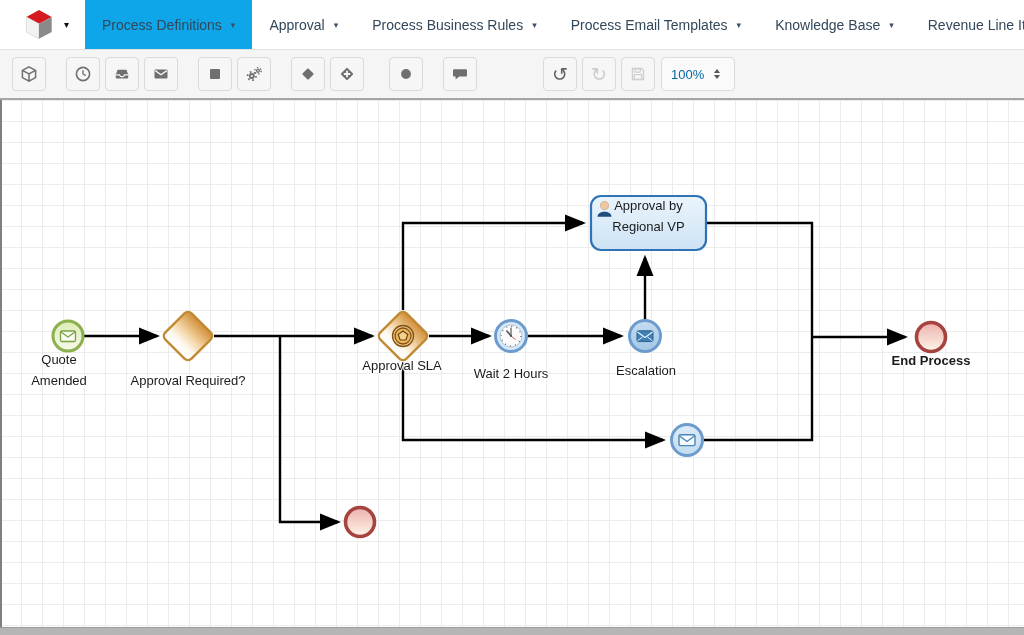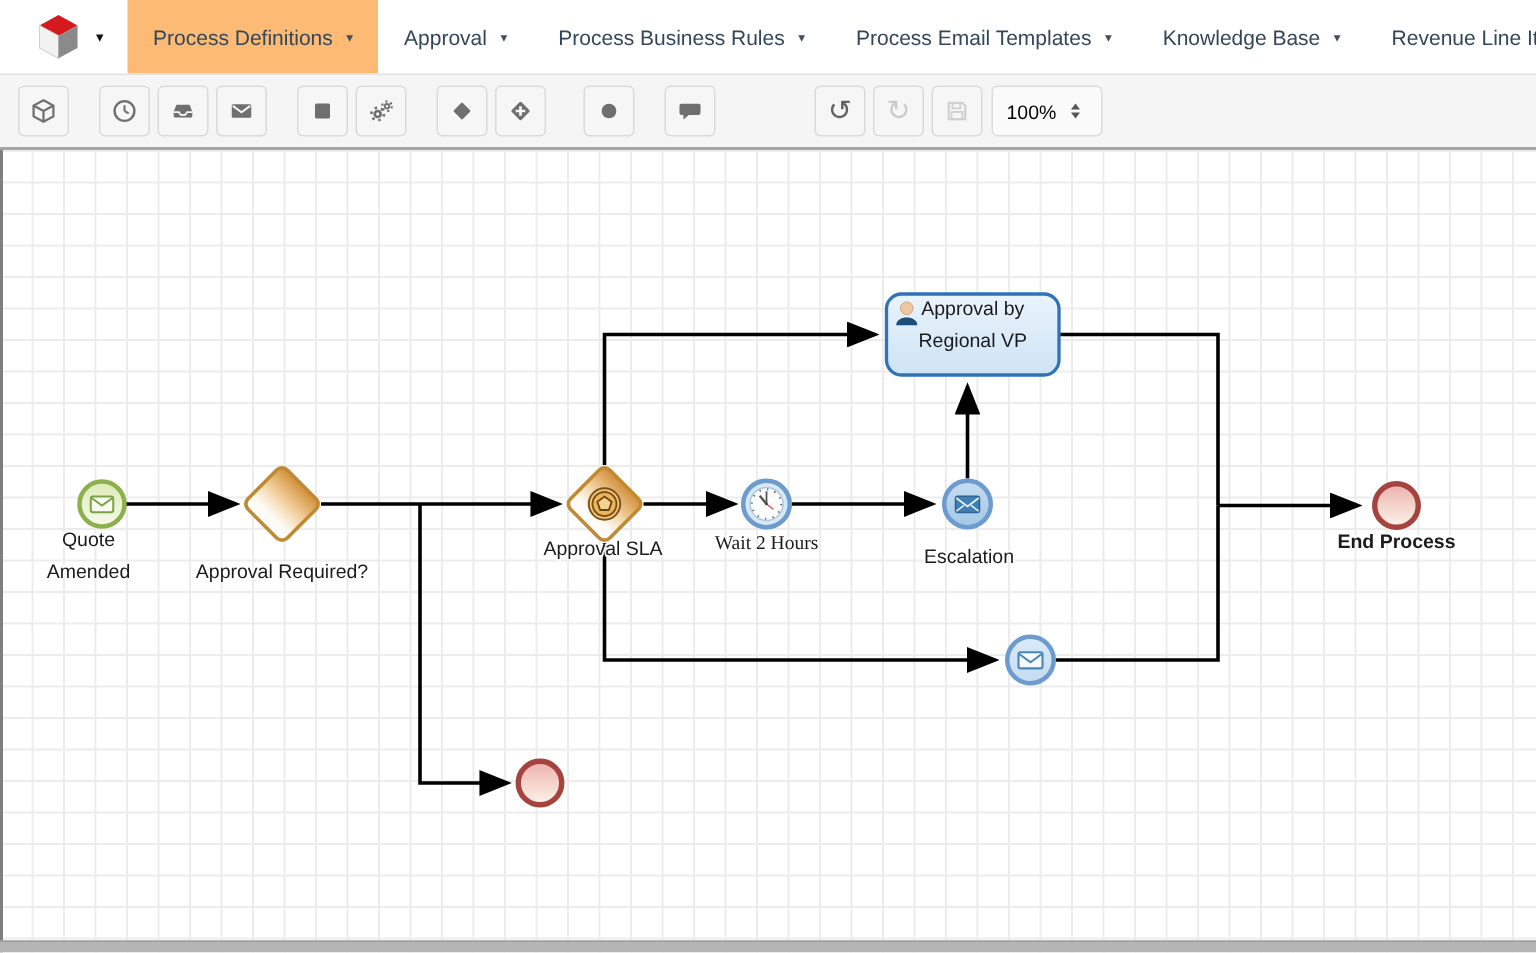--- a/index.html
+++ b/index.html
@@ -8,39 +8,39 @@
 
   
   .nav { height:50px; background:#ffffff; display:flex; align-items:stretch;
          border-bottom:1px solid #e2e2e2; white-space:nowrap; overflow:hidden; }
   .logo-wrap { display:flex; align-items:center; padding:0 16px 0 24px; cursor:pointer; }
   .logo-wrap svg { display:block; }
   .logo-caret { margin-left:10px; font-size:10px; color:#111; }
   .nav-tabs { display:flex; align-items:stretch; }
   .nav-tab { display:flex; align-items:center; padding:0 17px; font-size:14px;
              color:#33475b; cursor:pointer; }
-  .nav-tab.active { background:#fdba74; }
+  .nav-tab.active { background:#0ea5e9; }
   .tab-caret { margin-left:9px; font-size:9px; color:#3d4f63; }
 
   
   .toolbar { height:50px; background:#f5f5f5; border-bottom:2px solid #a6a6a6;
              display:flex; align-items:center; padding-left:12px; }
   .tbtn { width:34px; height:34px; border:1px solid #dadada; border-radius:4px;
           background:#f6f6f6; display:flex; align-items:center; justify-content:center;
           cursor:pointer; flex:0 0 auto; }
   .tbtn + .tbtn { margin-left:5px; }
   .gap-s { margin-left:20px !important; }
   .gap-m { margin-left:25px !important; }
   .gap-xl { margin-left:66px !important; }
   .glyph { font-family:"DejaVu Sans", sans-serif; font-size:19px; line-height:1; color:#636363; }
   .glyph.disabled { color:#cccccc; }
   .zoom-select { margin-left:6px; height:34px; min-width:74px; border:1px solid #dcdcdc;
                  border-radius:4px; background:#fafafa; display:flex; align-items:center;
                  padding:0 9px; cursor:pointer; }
-  .zoom-label { font-size:13px; color:#000000; }
+  .zoom-label { font-size:13px; color:#0369a1; }
   .stepper { display:flex; flex-direction:column; align-items:center; margin-left:10px; }
   .tri-up { width:0; height:0; border-left:3.5px solid transparent; border-right:3.5px solid transparent;
             border-bottom:4.5px solid #555; margin-bottom:2px; }
   .tri-down { width:0; height:0; border-left:3.5px solid transparent; border-right:3.5px solid transparent;
               border-top:4.5px solid #555; }
 
   
   .canvas { position:relative; width:1024px; height:535px; background:#ffffff;
             background-image:
               linear-gradient(to right, #ececec 1px, transparent 1px),
@@ -283,21 +283,21 @@
 
     <g>
       <circle cx="931" cy="237" r="14.5" fill="url(#gRed)" stroke="#a5443f" stroke-width="3.6"></circle>
     </g>
   </svg>
 
   <div class="node-label" style="left:59px;  top:249px;">Quote
 Amended</div>
   <div class="node-label" style="left:188px; top:255px;margin-top:15px;">Approval Required?</div>
   <div class="node-label" style="left:402px; top:255px;">Approval SLA</div>
-  <div class="node-label" style="left:511px; top:251px;font-family:Liberation Serif, serif;">Wait 2 Hours</div>
+  <div class="node-label" style="left:511px; top:263px;">Wait 2 Hours</div>
   <div class="node-label" style="left:646px; top:260px;">Escalation</div>
   <div class="task-label">Approval by
 Regional VP</div>
   <div class="node-label" style="left:931px; top:250px;font-weight:bold;">End Process</div>
 
   <div class="left-edge"></div>
   <div class="bottom-strip"></div>
 </div>
 
 </body></html>

